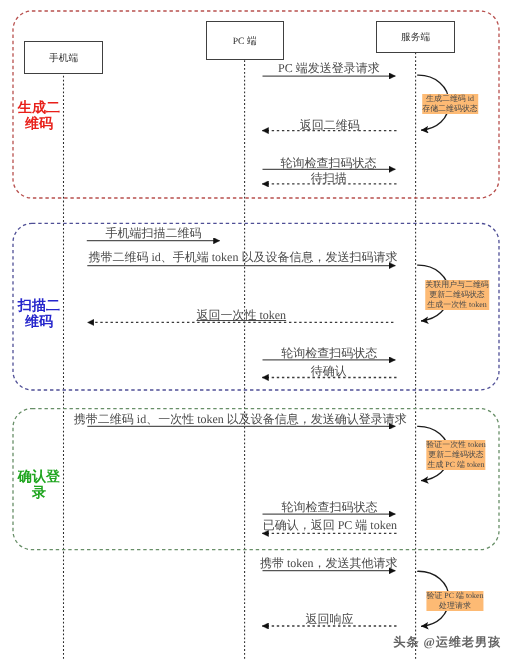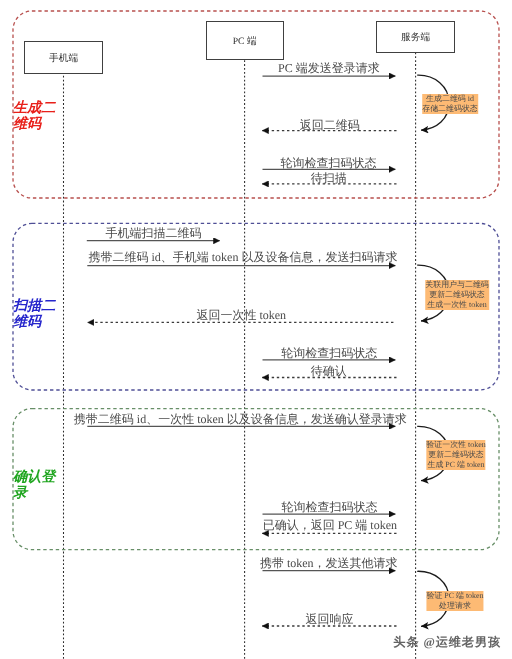--- a/index.html
+++ b/index.html
@@ -6,22 +6,22 @@
   html,body{margin:0;padding:0;background:#ffffff;}
   body{width:512px;height:659px;overflow:hidden;
        font-family:"Liberation Serif",serif;
        -webkit-font-smoothing:antialiased;}
   #stage{position:relative;width:512px;height:659px;background:#fff;}
   svg.layer{position:absolute;left:0;top:0;width:512px;height:659px;overflow:visible;}
   .actorbox{position:absolute;box-sizing:border-box;border:1px solid #404040;background:#fff;
             display:flex;align-items:center;justify-content:center;}
   .actorbox .actorlabel{position:relative;top:0.8px;}
   .actorlabel{font-size:9.7px;color:#2e2e2e;text-rendering:geometricPrecision;}
-  .phase{position:absolute;font-weight:bold;font-size:14.1px;line-height:16px;
-         font-family:"Liberation Sans",sans-serif;font-style:italic;}
+  .phase{position:absolute;font-weight:bold;font-size:14.1px;line-height:16px;text-align:center;
+         font-family:"Liberation Sans",sans-serif;}
   .msg{position:absolute;font-size:12px;color:#4a4a4a;white-space:nowrap;line-height:9px;
        text-rendering:geometricPrecision;}
   .note{position:absolute;font-size:7.95px;color:#4a4a4a;white-space:nowrap;line-height:9.9px;text-align:center;
         text-rendering:geometricPrecision;background:#fdba74;}
   .wm{position:absolute;font-size:12.2px;font-weight:bold;color:#636363;white-space:nowrap;letter-spacing:0.9px;
       text-rendering:geometricPrecision;}
 </style>
 </head>
 <body>
 
@@ -103,21 +103,21 @@
     <div>录</div>
   </div>
 
   <div class="msg" style="left:328.8px;top:63.5px;transform:translate(-50%,0);">PC 端发送登录请求</div>
   <div class="msg" style="left:329.7px;top:120.5px;transform:translate(-50%,0);">返回二维码</div>
   <div class="msg" style="left:328.6px;top:159.0px;transform:translate(-50%,0);">轮询检查扫码状态</div>
   <div class="msg" style="left:328.7px;top:173.8px;transform:translate(-50%,0);">待扫描</div>
 
   <div class="msg" style="left:153.4px;top:228.8px;transform:translate(-50%,0);">手机端扫描二维码</div>
   <div class="msg" style="left:242.9px;top:252.6px;transform:translate(-50%,0);">携带二维码 id、手机端 token 以及设备信息，发送扫码请求</div>
-  <div class="msg" style="left:241.3px;top:311.2px;transform:translate(-50%,0);">返回一次性 token</div>
+  <div class="msg" style="left:241.3px;top:311.2px;transform:translate(-50%,0);text-decoration:underline;">返回一次性 token</div>
   <div class="msg" style="left:329.3px;top:349.4px;transform:translate(-50%,0);">轮询检查扫码状态</div>
   <div class="msg" style="left:328.7px;top:366.8px;transform:translate(-50%,0);">待确认</div>
 
   <div class="msg" style="left:240.3px;top:415.0px;transform:translate(-50%,0);">携带二维码 id、一次性 token 以及设备信息，发送确认登录请求</div>
   <div class="msg" style="left:329.5px;top:503.2px;transform:translate(-50%,0);">轮询检查扫码状态</div>
   <div class="msg" style="left:329.8px;top:520.7px;transform:translate(-50%,0);">已确认，返回 PC 端 token</div>
 
   <div class="msg" style="left:328.8px;top:559.3px;transform:translate(-50%,0);">携带 token，发送其他请求</div>
   <div class="msg" style="left:329.5px;top:615.0px;transform:translate(-50%,0);">返回响应</div>
 

